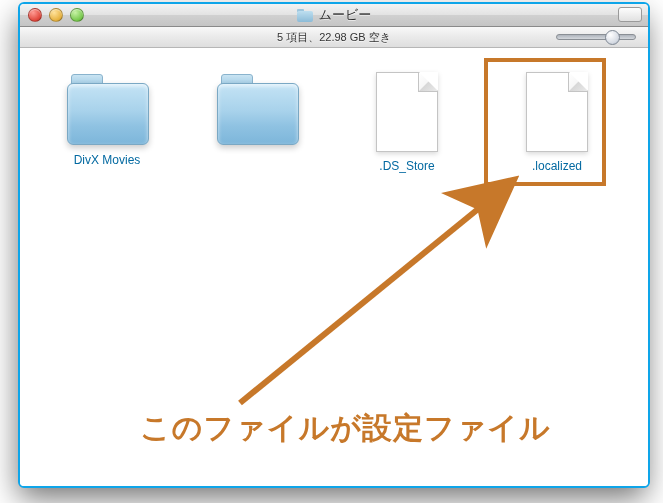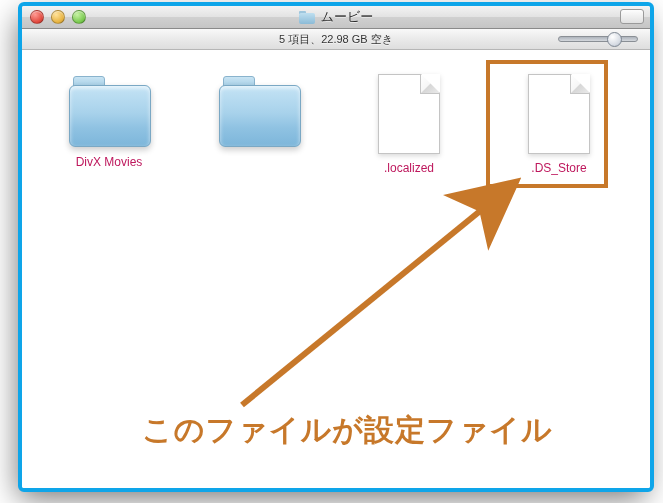--- a/index.html
+++ b/index.html
@@ -23,21 +23,21 @@
     border-radius: 6px;
   }
   .window {
     position: absolute;
     left: 0;
     top: 0;
     width: 628px;
     height: 482px;
     background: #fff;
     border-radius: 6px;
-    border: 4px solid #0ea5e9;
+    border: 2px solid #0ea5e9;
     overflow: hidden;
   }
   .titlebar {
     height: 22px;
     background: linear-gradient(to bottom, #f3f3f3 0%, #e3e3e3 48%, #d0d0d0 52%, #c5c5c5 100%);
     border-bottom: 1px solid #8a8a8a;
     position: relative;
     display: flex;
     align-items: center;
     justify-content: center;
@@ -149,21 +149,21 @@
     display: flex;
     flex-direction: column;
     align-items: center;
     justify-content: flex-start;
     padding-top: 6px;
     box-sizing: border-box;
   }
   .item .label {
     margin-top: 6px;
     font-size: 12px;
-    color: #be185d;
+    color: #0369a1;
     text-align: center;
     max-width: 140px;
     padding: 1px 4px;
     border-radius: 8px;
   }
   
   .folder-icon {
     width: 84px;
     height: 74px;
     position: relative;
@@ -271,26 +271,26 @@
         <div class="item">
           <div class="folder-icon">
             <div class="tab"></div>
               <div class="body"></div>
           </div>
         </div>
 
 
         <div class="item">
           <div class="doc-icon"></div>
-          <div class="label">.localized</div>
+          <div class="label">.DS_Store</div>
         </div>
 
         <div class="item">
           <div class="doc-icon"></div>
-          <div class="label">.DS_Store</div>
+          <div class="label">.localized</div>
         </div>
 
       </div>
 
       <div class="highlight-box" style="left:464px; top:10px; width:122px; height:128px;"></div>
 
       <svg class="arrow-svg" style="left:160px; top:110px; width:360px; height:260px;" viewBox="0 0 360 260">
         <defs>
           <marker id="ah" markerWidth="12" markerHeight="12" refX="10" refY="6" orient="auto">
             <path d="M0,0 L12,6 L0,12 L3,6 Z" fill="#c7782a"></path>

